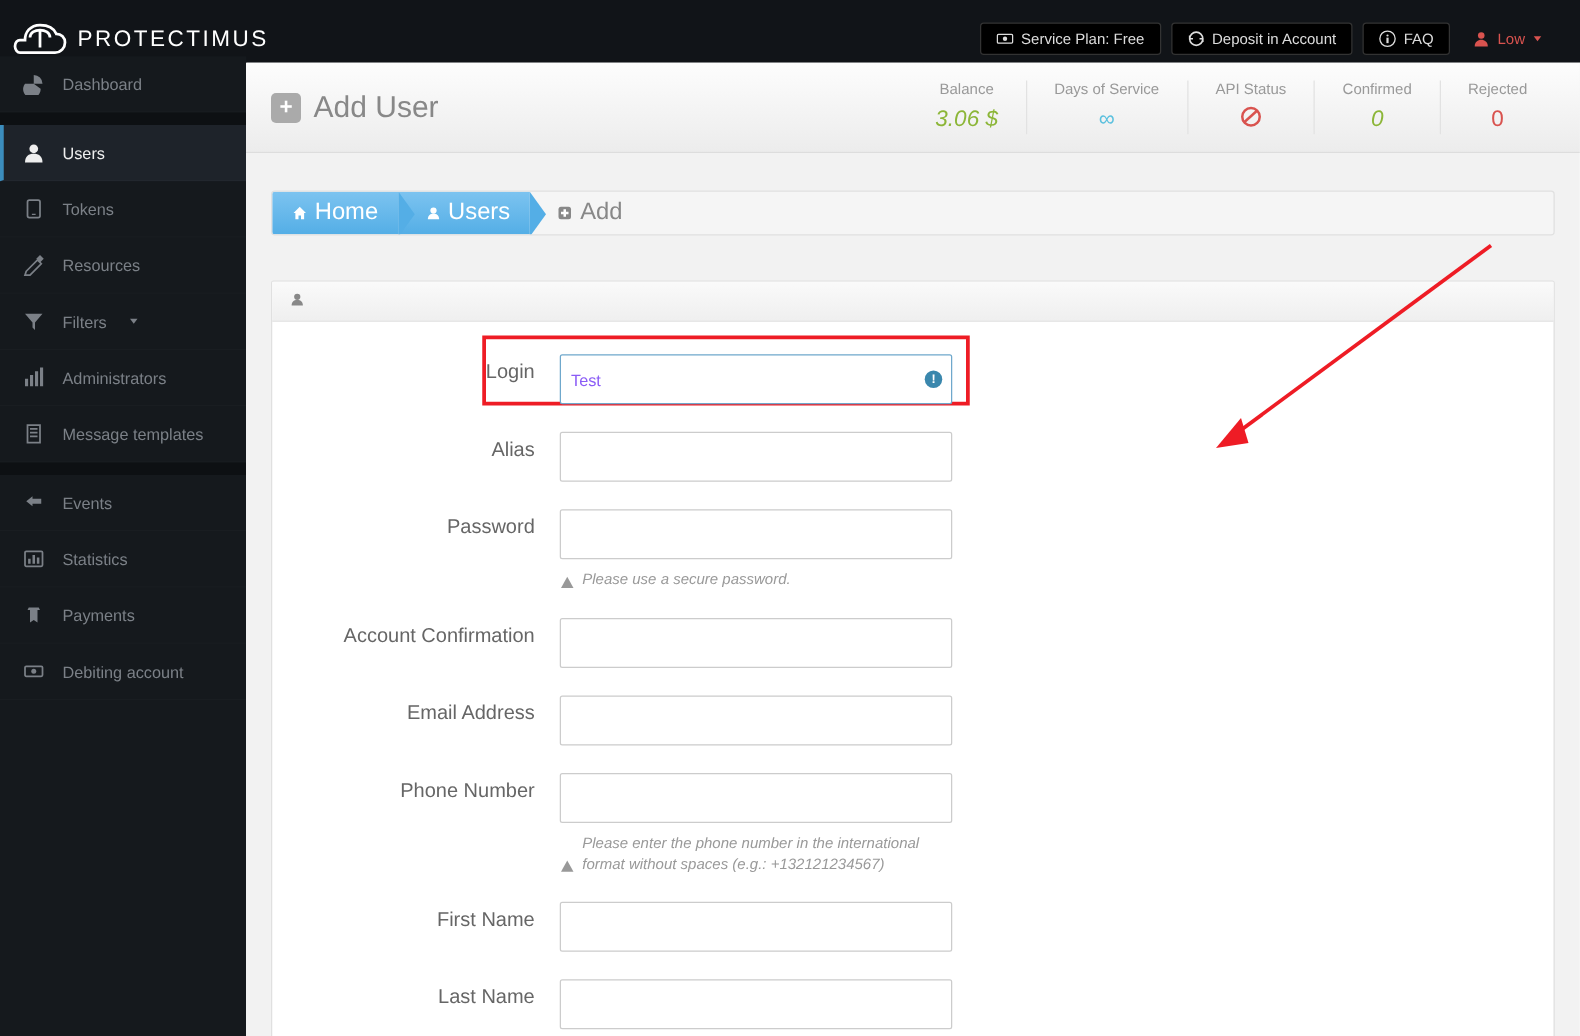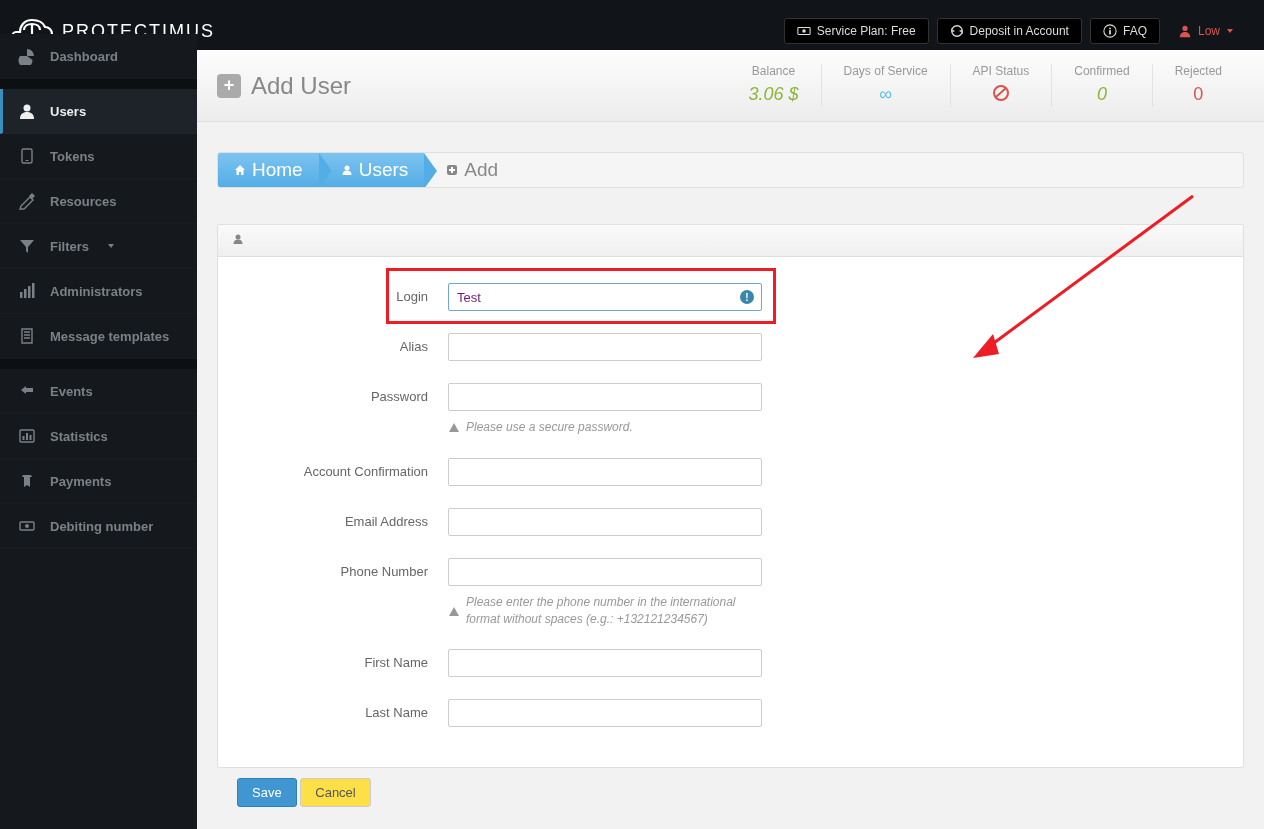--- a/index.html
+++ b/index.html
@@ -7,21 +7,21 @@
 
 
 .topbar { height: 50px; background: #111418; display: flex; align-items: center; padding: 12px 20px 0 10px; color: #ccc; }
 .logo { display: flex; align-items: center; gap: 8px; }
 .logo-text { color: #fff; font-size: 18px; letter-spacing: 2px; font-weight: 400; }
 .top-right { margin-left: auto; display: flex; gap: 8px; align-items: center; }
 .top-btn { background: #000; border: 1px solid #333; color: #ddd; padding: 5px 12px; border-radius: 3px; font-size: 12px; display: inline-flex; align-items: center; gap: 6px; cursor: pointer; }
 .user-dd { color: #d9534f; display: inline-flex; align-items: center; gap: 6px; padding: 5px 10px; cursor: pointer; font-size: 12px; }
 
 
-.sidebar { position: absolute; top: 34px; left: 0; bottom: 0; width: 197px; background: #15191d; font-weight: bold; }
+.sidebar { position: absolute; top: 45px; left: 0; bottom: 0; width: 197px; background: #15191d; }
 .side-item { display: flex; align-items: center; gap: 14px; padding: 13px 18px; color: #7b8087; cursor: pointer; border-bottom: 1px solid rgba(255,255,255,0.02); font-size: 13px; }
 .side-item.active { background: #1e232a; color: #eee; border-left: 3px solid #3b8dbd; padding-left: 15px; }
 .side-divider { height: 10px; background: #0d1013; }
 .side-icon { width: 18px; height: 18px; display: inline-flex; align-items: center; justify-content: center; }
 .side-icon svg { width: 18px; height: 18px; fill: currentColor; }
 
 
 .main { position: absolute; top: 50px; left: 197px; right: 0; bottom: 0; background: #f2f2f2; overflow: auto; }
 .page-header { background: linear-gradient(#fdfdfd, #ececec); border-bottom: 1px solid #ddd; padding: 14px 20px; display: flex; align-items: center; }
 .page-title-wrap { display: flex; align-items: center; gap: 10px; color: #777; }
@@ -46,27 +46,27 @@
 .bc-item.blue-bc:first-child { padding-left: 16px; }
 .bc-item.plain { color: #888; }
 .bc-icon { width: 12px; height: 12px; display: inline-block; }
 
 
 .panel { margin-top: 36px; background: #fff; border: 1px solid #e0e0e0; border-radius: 2px; }
 .panel-head { background: linear-gradient(#fafafa, #efefef); border-bottom: 1px solid #e0e0e0; padding: 8px 14px; color: #888; }
 .panel-body { padding: 26px 30px 40px; }
 
 .form-row { display: flex; align-items: flex-start; margin-bottom: 22px; }
-.form-label { width: 200px; text-align: right; padding-right: 20px; padding-top: 6px; color: #666; font-size: 13px; }
+.form-label { width: 200px; text-align: right; padding-right: 20px; padding-top: 6px; color: #666; font-size: 16px; }
 .form-field { width: 314px; }
-.form-input { width: 100%; height: 28px; border: 1px solid #ccc; border-radius: 2px; padding: 3px 8px; font-size: 13px; color: #701a75; }
+.form-input { width: 100%; height: 40px; border: 1px solid #ccc; border-radius: 2px; padding: 3px 8px; font-size: 13px; color: #8b5cf6; }
 .form-input.highlight { border-color: #6fa8cc; }
 .input-with-icon { position: relative; }
 .input-inline-icon { position: absolute; right: 8px; top: 50%; transform: translateY(-50%); width: 14px; height: 14px; background: #3a87ad; border-radius: 50%; color: #fff; display: flex; align-items: center; justify-content: center; font-size: 10px; font-weight: bold; }
-.help-text { margin-top: 8px; color: #999; font-size: 12px; font-style: italic; display: flex; align-items: center; gap: 6px; max-width: 314px; line-height: 1.4; }
+.help-text { margin-top: 8px; color: #999; font-size: 12px; font-style: italic; display: flex; align-items: flex-end; gap: 6px; max-width: 314px; line-height: 1.4; }
 .help-text svg { flex-shrink: 0; margin-top: 2px; fill: #888; }
 
 
 .highlight-box-row { position: relative; }
 .red-box { position: absolute; left: -62px; top: -15px; width: 390px; height: 56px; border: 3px solid #ee1c25; pointer-events: none; }
 .red-arrow { position: absolute; left: 766px; top: 64px; pointer-events: none; }
 
 
 .actions { padding: 10px 20px 20px; }
 .btn { display: inline-block; padding: 6px 14px; border-radius: 3px; font-size: 13px; cursor: pointer; border: 1px solid transparent; }
@@ -215,21 +215,21 @@
       </span>
     <span>Payments</span>
   </div>
   <div class="side-item">
     <span class="side-icon">
         <svg viewBox="0 0 18 18">
           <rect x="2" y="5" width="14" height="8" rx="1" fill="none" stroke="currentColor" stroke-width="1.4"></rect>
           <circle cx="9" cy="9" r="2" fill="currentColor"></circle>
         </svg>
       </span>
-    <span>Debiting number</span>
+    <span>Debiting account</span>
   </div>
 </div>
 
 <div class="main">
   <div class="page-header">
     <div class="page-title-wrap">
       <div class="plus-badge">+</div>
       <h1 class="page-title">Add User</h1>
     </div>
     <div class="stats">

